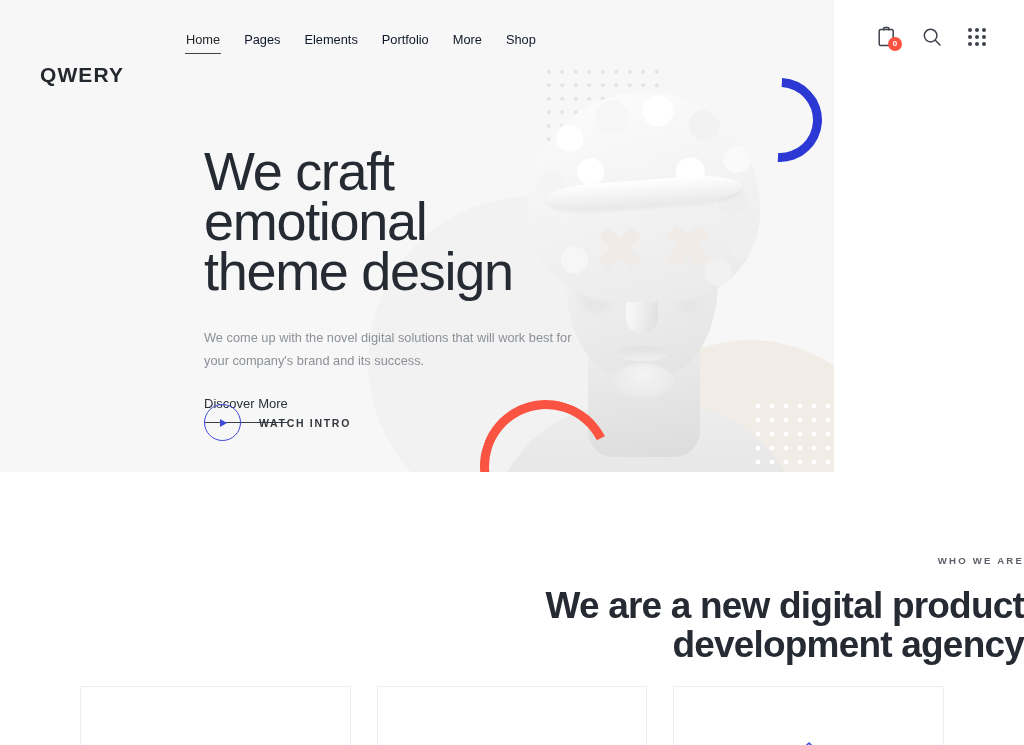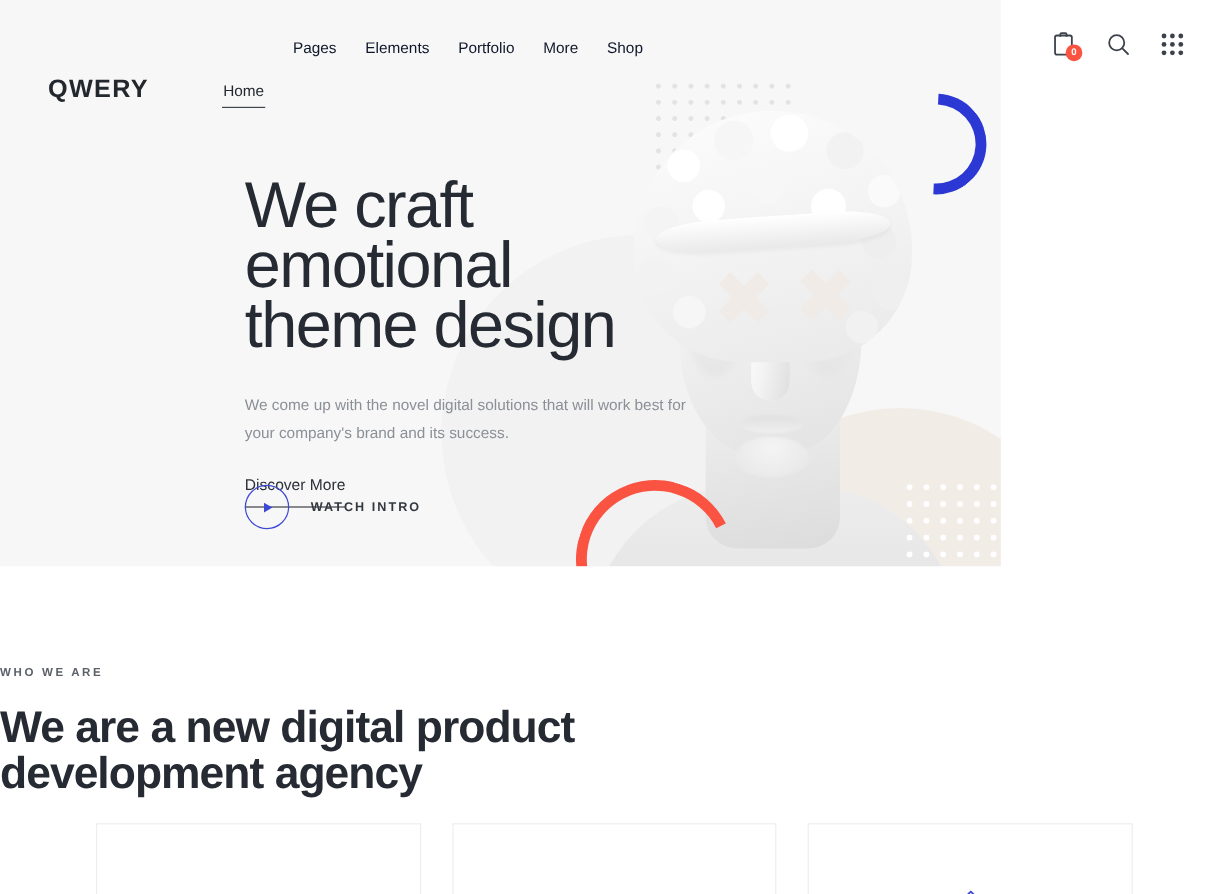--- a/index.html
+++ b/index.html
@@ -229,21 +229,21 @@
     gap: 22px;
   }
   .nav-item {
     position: relative;
     font-size: 12.8px;
     color: #0f172a;
     padding: 2px 1px 7px 1px;
     cursor: pointer;
     white-space: nowrap;
   }
-  .nav-item.active { color: #23272e; margin-top: 36px; }
+  .nav-item.active { color: #23272e; }
   .nav-item.active::after {
     content: "";
     position: absolute;
     left: 0; right: 0; bottom: 0;
     height: 1.5px;
     background: #40454d;
   }
   .header-icons {
     position: absolute;
     right: 38px; top: 26px;
@@ -342,29 +342,29 @@
 
   
   .section {
     position: absolute;
     left: 0; top: 472px;
     width: 1024px;
     background: #fff;
   }
   .eyebrow {
     margin-top: 83px;
-    text-align: left;
+    text-align: right;
     font-size: 9.6px;
     font-weight: 700;
     letter-spacing: 2.2px;
     color: #5b6069;
   }
   .section-title {
     margin-top: 20px;
-    text-align: left;
+    text-align: right;
     font-size: 37px;
     line-height: 39px;
     letter-spacing: -0.8px;
     color: #262b33;
     white-space: pre-line;
   }
 
   
   .cards {
     position: absolute;

